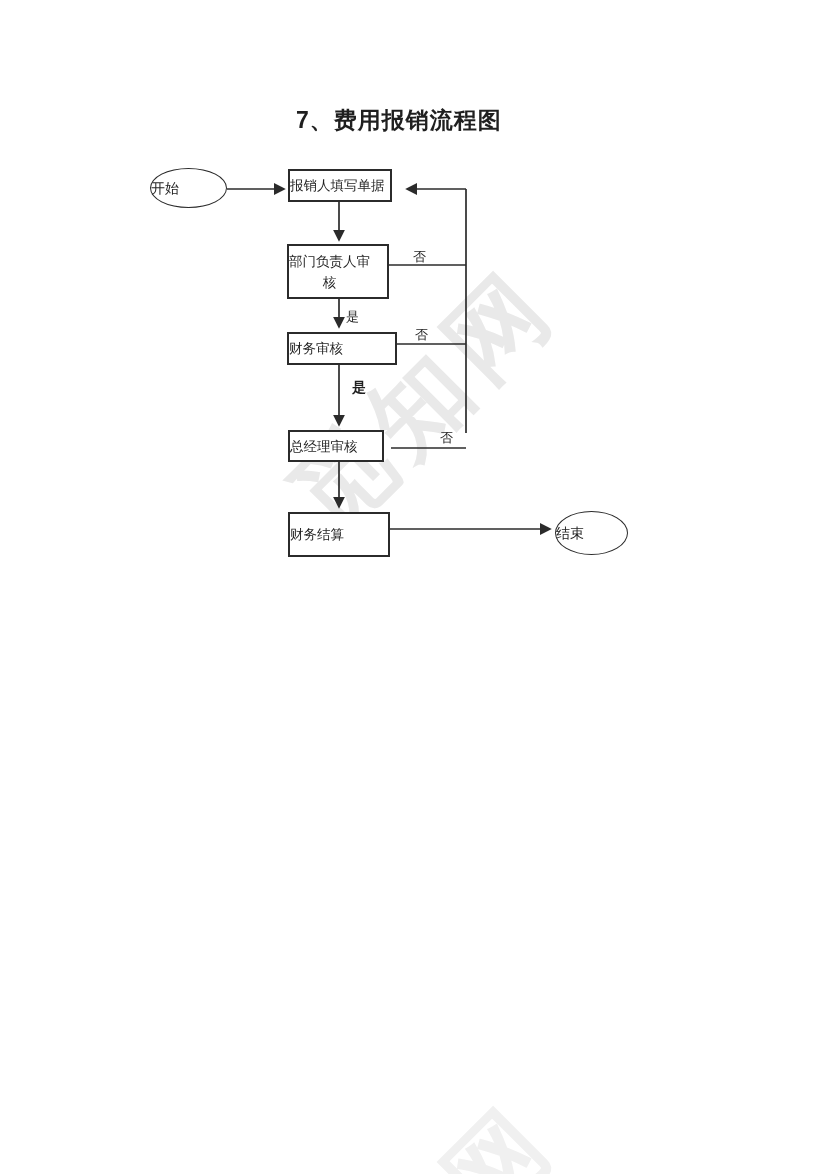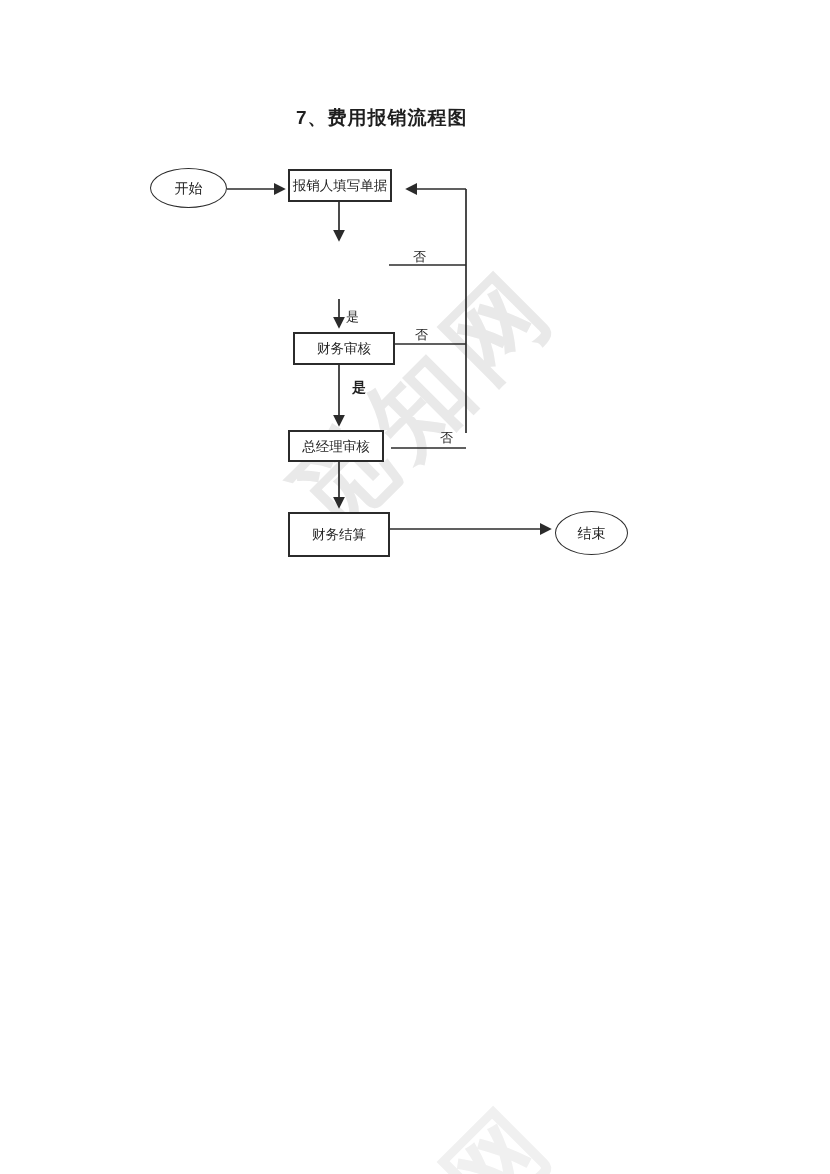--- a/index.html
+++ b/index.html
@@ -23,33 +23,33 @@
     user-select: none;
     pointer-events: none;
   }
   .wm-main { left: 425px; top: 402px; color: #e9e9e9; }
   .wm-bottom { left: 425px; top: 1237px; color: #f0f0f0; }
   .page-title {
     position: absolute;
     left: 296px;
     top: 105px;
     z-index: 2;
-    font-size: 19px;
+    font-size: 23px;
     font-weight: 700;
     letter-spacing: 1px;
     white-space: nowrap;
   }
   .connectors { position: absolute; left: 0; top: 0; z-index: 1; }
   .node {
     position: absolute;
     z-index: 2;
     box-sizing: border-box;
     display: flex;
     align-items: center;
-    justify-content: center;
+    justify-content: flex-start;
     background: #ffffff;
     border: 2px solid #2b2b2b;
     font-size: 13.5px;
     text-align: center;
   }
   .node span { white-space: pre-line; line-height: 21px; }
   .ellipse { border-radius: 50%; border-width: 1.7px; font-size: 14px; }
   .edge-label {
     position: absolute;
     z-index: 2;
@@ -91,22 +91,26 @@
   </svg>
 
   <div class="node ellipse" style="left:150px;top:168px;width:77px;height:40px">
     <span>开始</span>
   </div>
 
   <div class="node" style="left:288px;top:169px;width:104px;height:33px">
     <span>报销人填写单据</span>
   </div>
 
+  <div class="node" style="left:287px;top:244px;width:102px;height:55px">
+    <span>部门负责人审
+核</span>
+  </div>
 
-  <div class="node" style="left:293px;top:332px;width:102px;height:33px">
+  <div class="node" style="left:287px;top:332px;width:110px;height:33px">
     <span>财务审核</span>
   </div>
 
   <div class="node" style="left:288px;top:430px;width:96px;height:32px">
     <span>总经理审核</span>
   </div>
 
   <div class="node" style="left:288px;top:512px;width:102px;height:45px">
     <span>财务结算</span>
   </div>

